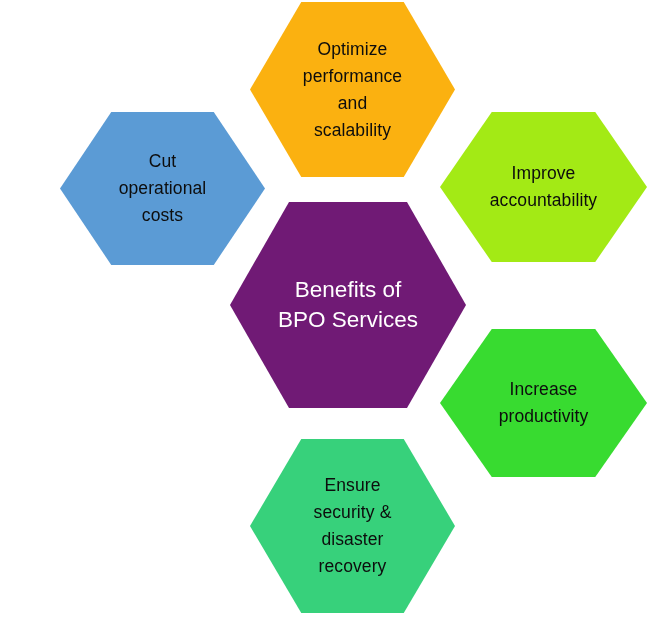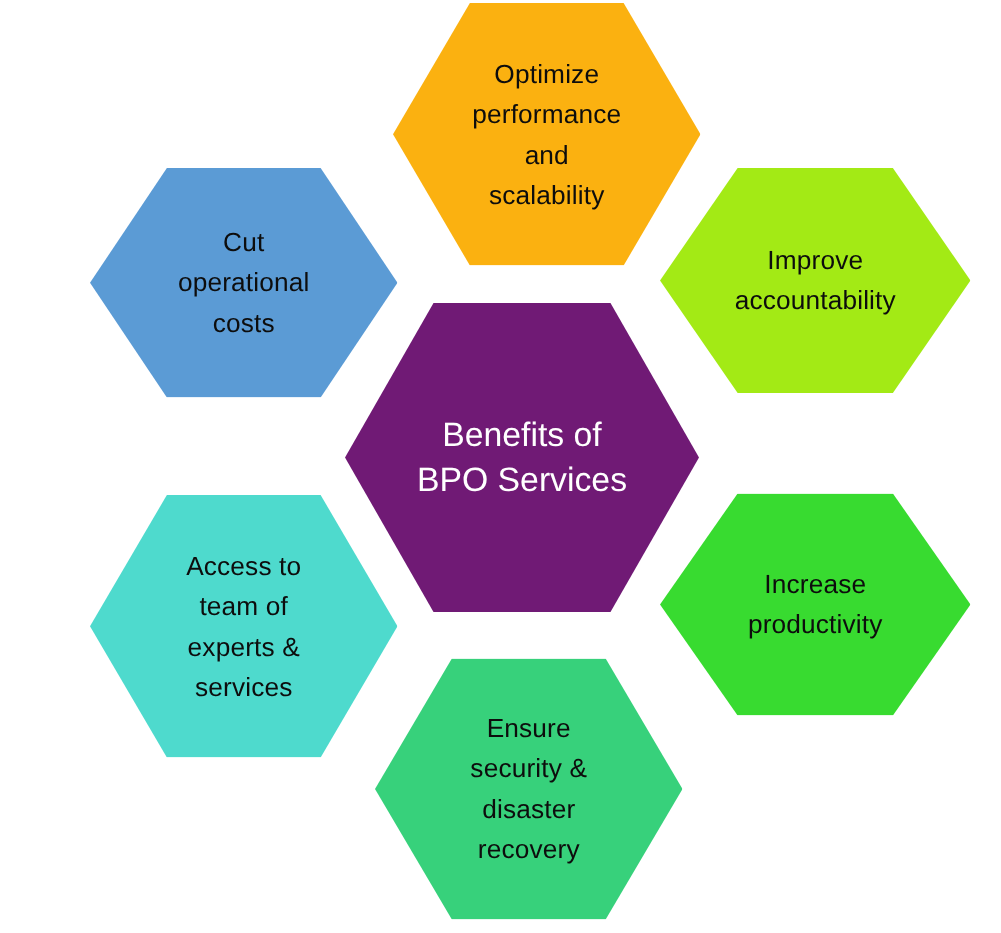--- a/index.html
+++ b/index.html
@@ -28,21 +28,21 @@
     line-height: 27px;
     letter-spacing: 0.1px;
     white-space: nowrap;
   }
   .hex-center-label {
     font-size: 22.5px;
     line-height: 30px;
     white-space: nowrap;
   }
   
-  #hex-top          { left: 262px; top: 2px;   width: 205px; height: 175px; }
+  #hex-top          { left: 250px; top: 2px;   width: 205px; height: 175px; }
   #hex-upper-left   { left: 60px;  top: 112px; width: 205px; height: 153px; }
   #hex-upper-right  { left: 440px; top: 112px; width: 207px; height: 150px; }
   #hex-center       { left: 230px; top: 202px; width: 236px; height: 206px; }
   #hex-lower-left   { left: 60px;  top: 330px; width: 205px; height: 175px; }
   #hex-lower-right  { left: 440px; top: 329px; width: 207px; height: 148px; }
   #hex-bottom       { left: 250px; top: 439px; width: 205px; height: 174px; }
 </style>
 </head>
 <body>
 
@@ -57,23 +57,20 @@
   </div>
 
   <div class="hex" id="hex-upper-right" style="background: rgb(163, 234, 21);">
     <div class="hex-label" style="color: rgb(13, 13, 13);">Improve<br>accountability</div>
   </div>
 
   <div class="hex" id="hex-center" style="background: #701a75;">
     <div class="hex-center-label" style="color: rgb(255, 255, 255);">Benefits of<br>BPO Services</div>
   </div>
 
-  <div class="hex" id="hex-lower-left" style="background: rgb(78, 218, 205);">
-    <div class="hex-label" style="color: rgb(13, 13, 13);">Access to<br>team of<br>experts &amp;<br>services</div>
-  </div>
 
   <div class="hex" id="hex-lower-right" style="background: rgb(56, 219, 48);">
     <div class="hex-label" style="color: rgb(13, 13, 13);">Increase<br>productivity</div>
   </div>
 
   <div class="hex" id="hex-bottom" style="background: rgb(55, 209, 123); align-items: center;">
     <div class="hex-label" style="color: rgb(13, 13, 13);">Ensure<br>security &amp;<br>disaster<br>recovery</div>
   </div>
 
 </div>

